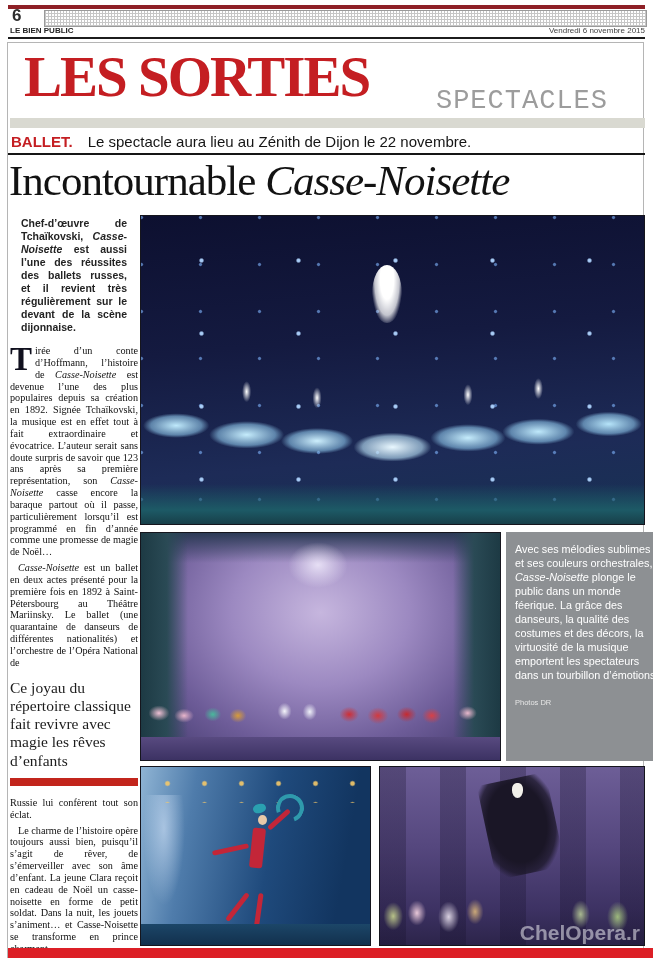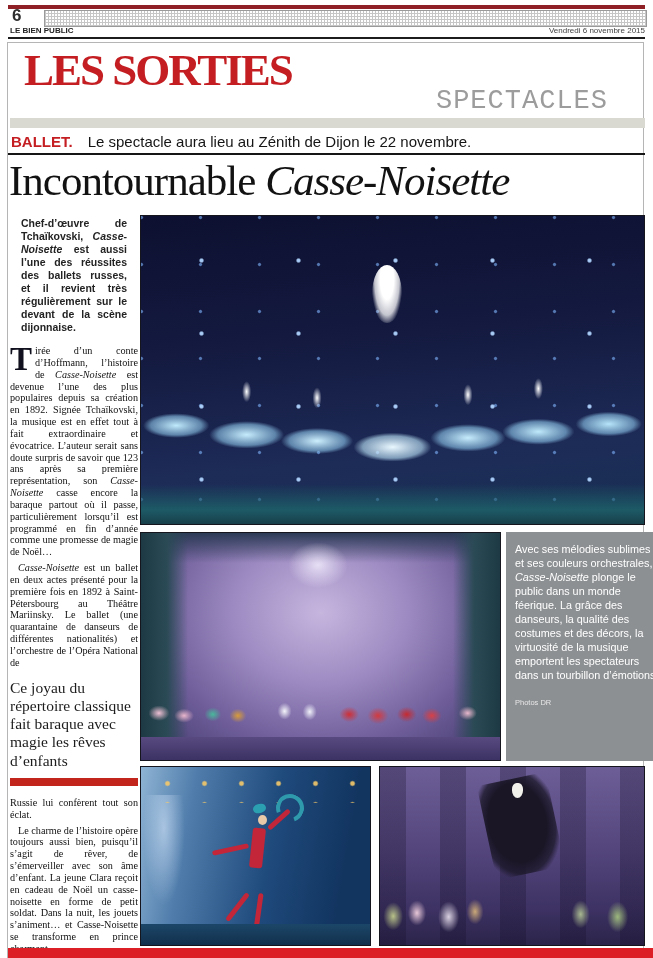--- a/index.html
+++ b/index.html
@@ -13,21 +13,21 @@
       background:repeating-linear-gradient(90deg,#c6c6c6 0 1px,transparent 1px 3px),
                  repeating-linear-gradient(0deg,#c6c6c6 0 1px,transparent 1px 3px);}
   .masthead{position:absolute;left:10px;top:27px;width:635px;display:flex;justify-content:space-between;
       font:bold 8px/1 "Liberation Sans",sans-serif;color:#222;}
   .masthead .date{font-weight:normal;color:#444;}
   .mast-rule{position:absolute;left:8px;top:37px;width:637px;height:2px;background:#1c1c1c;}
   .frame{position:absolute;left:7px;top:42px;width:637px;height:916px;border:1px solid #b5b5b5;border-bottom:none;box-sizing:border-box;}
 
   
   .section-title{position:absolute;left:24px;top:48px;font-family:"Liberation Serif",serif;font-weight:bold;
-      font-size:45px;line-height:1;color:#c41e22;letter-spacing:-2px;}
+      font-size:57px;line-height:1;color:#c41e22;letter-spacing:-2px;}
   .section-cat{position:absolute;right:45px;top:88px;font-family:Liberation Mono, monospace;
       font-size:27px;line-height:1;color:#9c9c9c;letter-spacing:1px;}
   .graybar{position:absolute;left:10px;top:118px;width:635px;height:10px;background:#d9d9d1;}
 
   
   .kicker{position:absolute;left:11px;top:133px;font:15px/1.2 "Liberation Sans",sans-serif;color:#151515;}
   .kicker .lbl{font-weight:bold;color:#c41e22;margin-right:15px;}
   .kicker-rule{position:absolute;left:8px;top:153px;width:637px;height:2px;background:#151515;}
   .headline{position:absolute;left:9px;top:158px;margin:0;font-family:"Liberation Serif",serif;font-weight:400;
       font-size:43px;line-height:1.05;color:#121212;letter-spacing:-1px;white-space:nowrap;}
@@ -161,21 +161,21 @@
 
   <h1 class="headline"><span>Incontournable</span><span class="it">Casse-Noisette</span></h1>
 
   <div class="col">
     <p class="lede"><span>Chef-d’œuvre de Tchaïkovski, </span><span class="it">Casse-Noisette</span><span> est aussi l’une des réussites des ballets russes, et il revient très régulièrement sur le devant de la scène dijonnaise.</span></p>
 
     <p class="body"><span class="dropcap">T</span><span>irée d’un conte d’Hoffmann, l’histoire de </span><span class="it">Casse-Noisette</span><span> est devenue l’une des plus populaires depuis sa création en 1892. Signée Tchaïkovski, la musique est en effet tout à fait extraordinaire et évocatrice. L’auteur serait sans doute surpris de savoir que 123 ans après sa première représentation, son </span><span class="it">Casse-Noisette</span><span> casse encore la baraque partout où il passe, particulièrement lorsqu’il est programmé en fin d’année comme une promesse de magie de Noël…</span></p>
 
     <p class="body indent"><span class="it">Casse-Noisette</span><span> est un ballet en deux actes présenté pour la première fois en 1892 à Saint-Pétersbourg au Théâtre Mariinsky. Le ballet (une quarantaine de danseurs de différentes nationalités) et l’orchestre de l’Opéra National de</span></p>
 
-    <div class="pullquote">Ce joyau du répertoire classique fait baraque avec magie les rêves d’enfants</div>
+    <div class="pullquote">Ce joyau du répertoire classique fait revivre avec magie les rêves d’enfants</div>
     <div class="quote-bar"></div>
 
     <p class="body">Russie lui confèrent tout son éclat.</p>
     <p class="body indent">Le charme de l’histoire opère toujours aussi bien, puisqu’il s’agit de rêver, de s’émerveiller avec son âme d’enfant. La jeune Clara reçoit en cadeau de Noël un casse-noisette en forme de petit soldat. Dans la nuit, les jouets s’animent… et Casse-Noisette se transforme en prince charmant.</p>
     <p class="body indent">Et pour servir ce conte, il faut aussi compter sur une équipe infatigable : plus de 60 représentations sont prévues, depuis le 31 octobre et jusqu’à début février 2016. Le rêve n’admet pas de répit…</p>
 
   </div>
 
   <div class="photo" id="photo-main">
     <div class="ph-layer p1-bg"></div>
@@ -214,16 +214,17 @@
     <div class="p3-horn"></div>
     <div class="ph-layer p3-floor"></div>
   </div>
 
   <div class="photo" id="photo-jump">
     <div class="ph-layer p4-bg"></div>
     <div class="ph-layer p4-panels"></div>
     <div class="p4-figure"></div>
     <div class="p4-mask"></div>
     <div class="ph-layer p4-dancers"></div>
+    <div class="p4-watermark">ChelOpera.r</div>
   </div>
 
   <div class="bottombar"></div>
 </div>
 
 </body></html>

